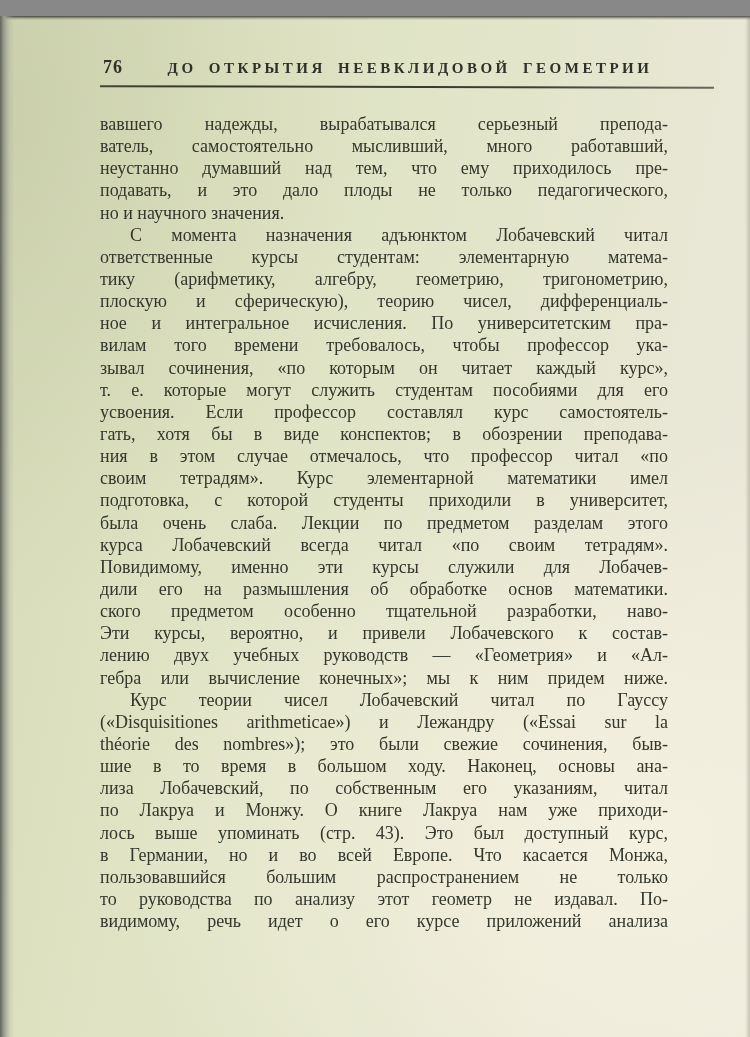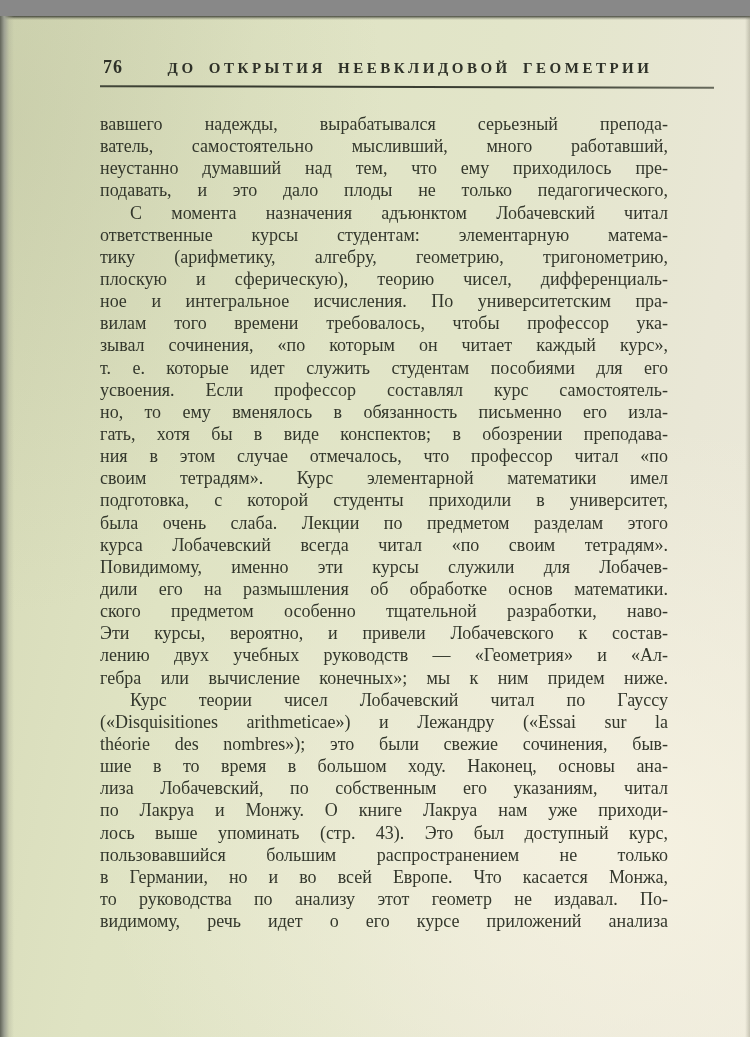--- a/index.html
+++ b/index.html
@@ -71,32 +71,32 @@
   <div class="page-number">76</div>
   <div class="running-head">ДО ОТКРЫТИЯ НЕЕВКЛИДОВОЙ ГЕОМЕТРИИ</div>
   <div class="header-rule"></div>
 
   <div class="text-block">
       <div class="paragraph">
         <div class="line">вавшего надежды, вырабатывался серьезный препода-</div>
         <div class="line">ватель, самостоятельно мысливший, много работавший,</div>
         <div class="line">неустанно думавший над тем, что ему приходилось пре-</div>
         <div class="line">подавать, и это дало плоды не только педагогического,</div>
+        <div class="line flush">но и научного значения.</div>
       </div>
       <div class="paragraph">
         <div class="line indent">С момента назначения адъюнктом Лобачевский читал</div>
         <div class="line">ответственные курсы студентам: элементарную матема-</div>
         <div class="line">тику (арифметику, алгебру, геометрию, тригонометрию,</div>
         <div class="line">плоскую и сферическую), теорию чисел, дифференциаль-</div>
         <div class="line">ное и интегральное исчисления. По университетским пра-</div>
         <div class="line">вилам того времени требовалось, чтобы профессор ука-</div>
         <div class="line">зывал сочинения, «по которым он читает каждый курс»,</div>
-        <div class="line">т. е. которые идет служить студентам пособиями для его</div>
+        <div class="line">т. е. которые могут служить студентам пособиями для его</div>
         <div class="line">усвоения. Если профессор составлял курс самостоятель-</div>
-        <div class="line">но, то ему вменялось в обязанность письменно его изла-</div>
         <div class="line">гать, хотя бы в виде конспектов; в обозрении преподава-</div>
         <div class="line">ния в этом случае отмечалось, что профессор читал «по</div>
         <div class="line">своим тетрадям». Курс элементарной математики имел</div>
         <div class="line">подготовка, с которой студенты приходили в университет,</div>
         <div class="line">была очень слаба. Лекции по предметом разделам этого</div>
         <div class="line">курса Лобачевский всегда читал «по своим тетрадям».</div>
         <div class="line">Повидимому, именно эти курсы служили для Лобачев-</div>
         <div class="line">дили его на размышления об обработке основ математики.</div>
         <div class="line">ского предметом особенно тщательной разработки, наво-</div>
         <div class="line">Эти курсы, вероятно, и привели Лобачевского к состав-</div>
@@ -104,19 +104,19 @@
         <div class="line">гебра или вычисление конечных»; мы к ним придем ниже.</div>
       </div>
       <div class="paragraph">
         <div class="line indent">Курс теории чисел Лобачевский читал по Гауссу</div>
         <div class="line">(«Disquisitiones arithmeticae») и Лежандру («Essai sur la</div>
         <div class="line">théorie des nombres»); это были свежие сочинения, быв-</div>
         <div class="line">шие в то время в большом ходу. Наконец, основы ана-</div>
         <div class="line">лиза Лобачевский, по собственным его указаниям, читал</div>
         <div class="line">по Лакруа и Монжу. О книге Лакруа нам уже приходи-</div>
         <div class="line">лось выше упоминать (стр. 43). Это был доступный курс,</div>
+        <div class="line">в Германии, но и во всей Европе. Что касается Монжа,</div>
         <div class="line">пользовавшийся большим распространением не только</div>
-        <div class="line">в Германии, но и во всей Европе. Что касается Монжа,</div>
         <div class="line">то руководства по анализу этот геометр не издавал. По-</div>
         <div class="line">видимому, речь идет о его курсе приложений анализа</div>
       </div>
     </div>
 </div>
 
 </body></html>

